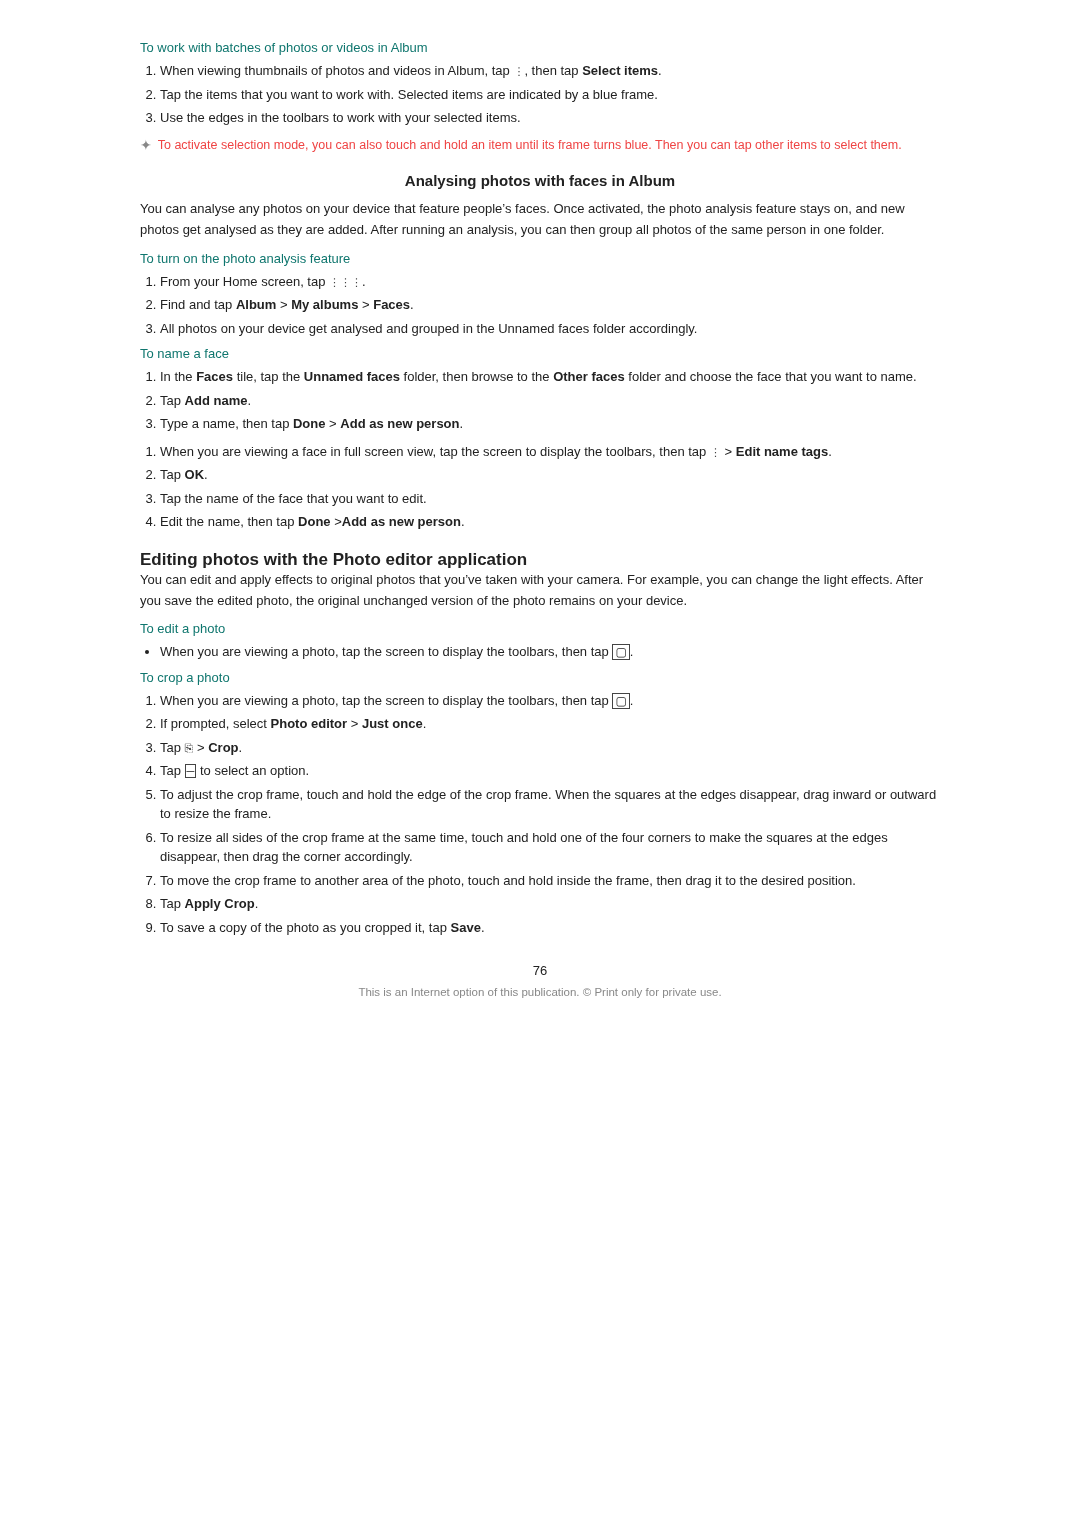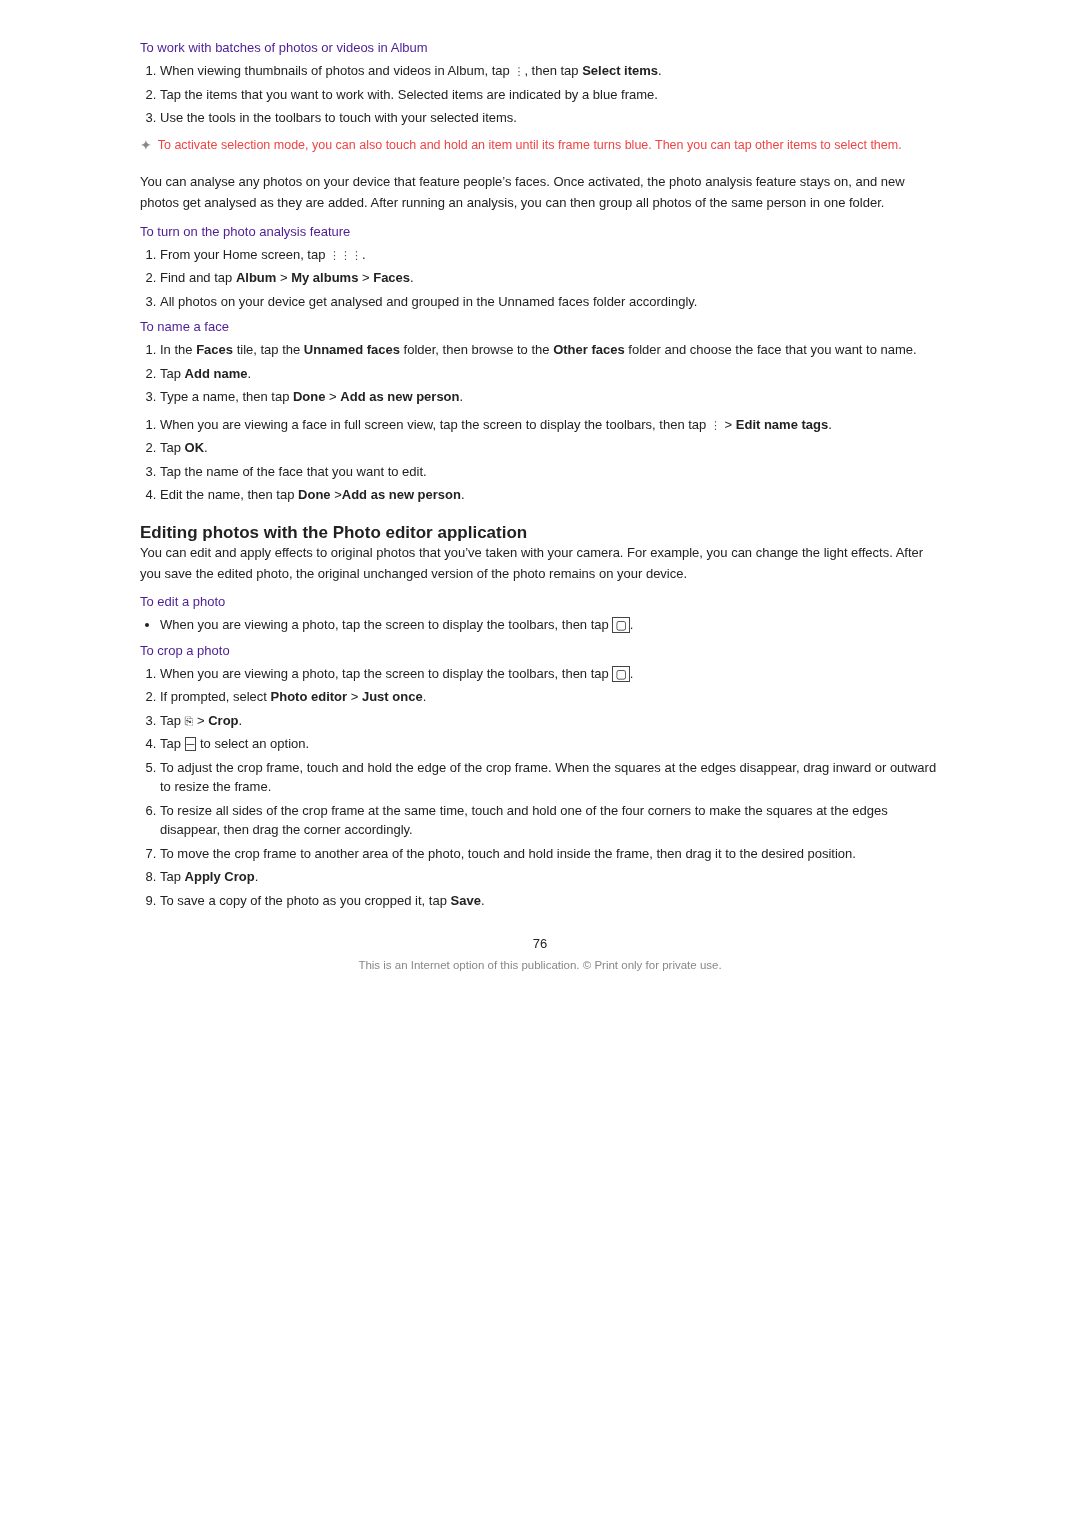--- a/index.html
+++ b/index.html
@@ -12,21 +12,21 @@
       background: #ffffff;
       font-family: Arial, Helvetica, sans-serif;
       font-size: 13px;
       color: #222222;
       width: 1080px;
       min-height: 1527px;
       padding: 40px 140px 60px 140px;
     }
 
     .section-heading-cyan {
-      color: #4c1d95;
+      color: #0f766e;
       font-size: 13px;
       font-weight: normal;
       margin-bottom: 6px;
     }
 
     .numbered-list {
       margin-left: 20px;
       margin-bottom: 8px;
     }
 
@@ -113,29 +113,30 @@
     }
   </style>
 </head>
 <body>
 
 <div>
   <p class="section-heading-cyan">To work with batches of photos or videos in Album</p>
   <ol class="numbered-list">
     <li>When viewing thumbnails of photos and videos in Album, tap <span class="inline-icon">⋮</span>, then tap <strong>Select items</strong>.</li>
     <li>Tap the items that you want to work with. Selected items are indicated by a blue frame.</li>
-    <li>Use the tools in the toolbars to touch with your selected items.</li>
+    <li>Use the edges in the toolbars to work with your selected items.</li>
   </ol>
   <div class="tip-block">
     <span class="tip-icon">✦</span>
     <span class="tip-text">To activate selection mode, you can also touch and hold an item until its frame turns blue. Then you can tap other items to select them.</span>
   </div>
 </div>
 
 <div class="section-divider">
+  <p class="sub-heading">Analysing photos with faces in Album</p>
   <p class="body-text">You can analyse any photos on your device that feature people’s faces. Once activated, the photo analysis feature stays on, and new photos get analysed as they are added. After running an analysis, you can then group all photos of the same person in one folder.</p>
 
   <p class="section-heading-cyan">To turn on the photo analysis feature</p>
   <ol class="numbered-list">
     <li>From your Home screen, tap <span class="inline-icon">⋮⋮⋮</span>.</li>
     <li>Find and tap <strong>Album</strong> &gt; <strong>My albums</strong> &gt; <strong>Faces</strong>.</li>
     <li>All photos on your device get analysed and grouped in the Unnamed faces folder accordingly.</li>
   </ol>
 
   <p class="section-heading-cyan">To name a face</p>

